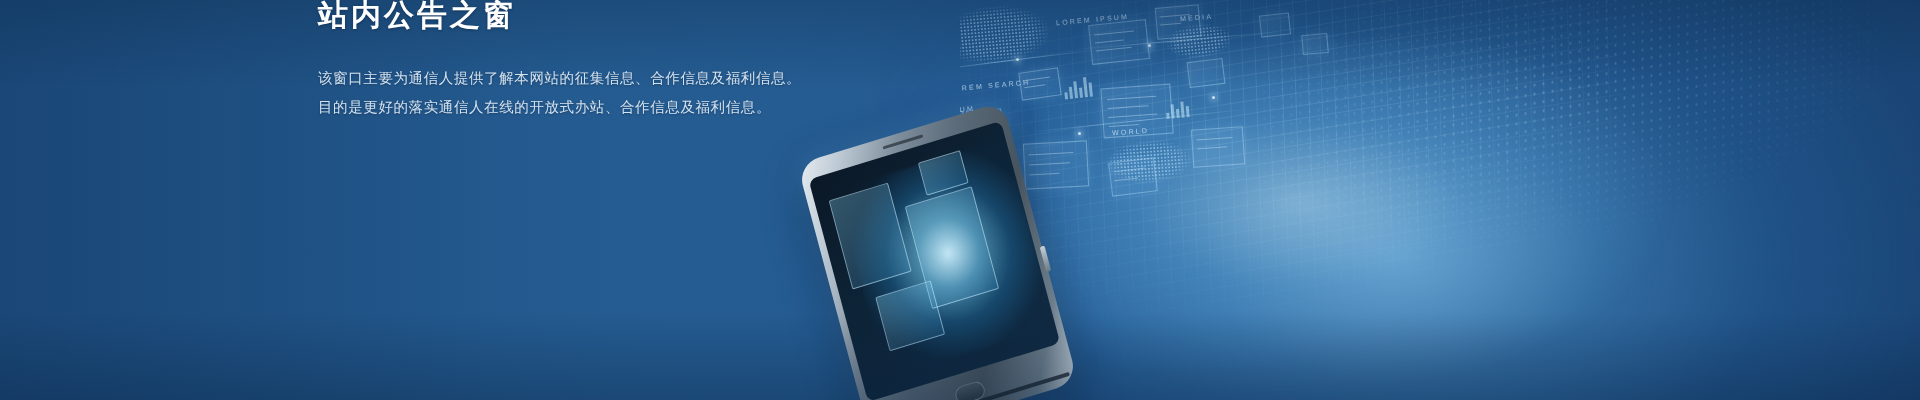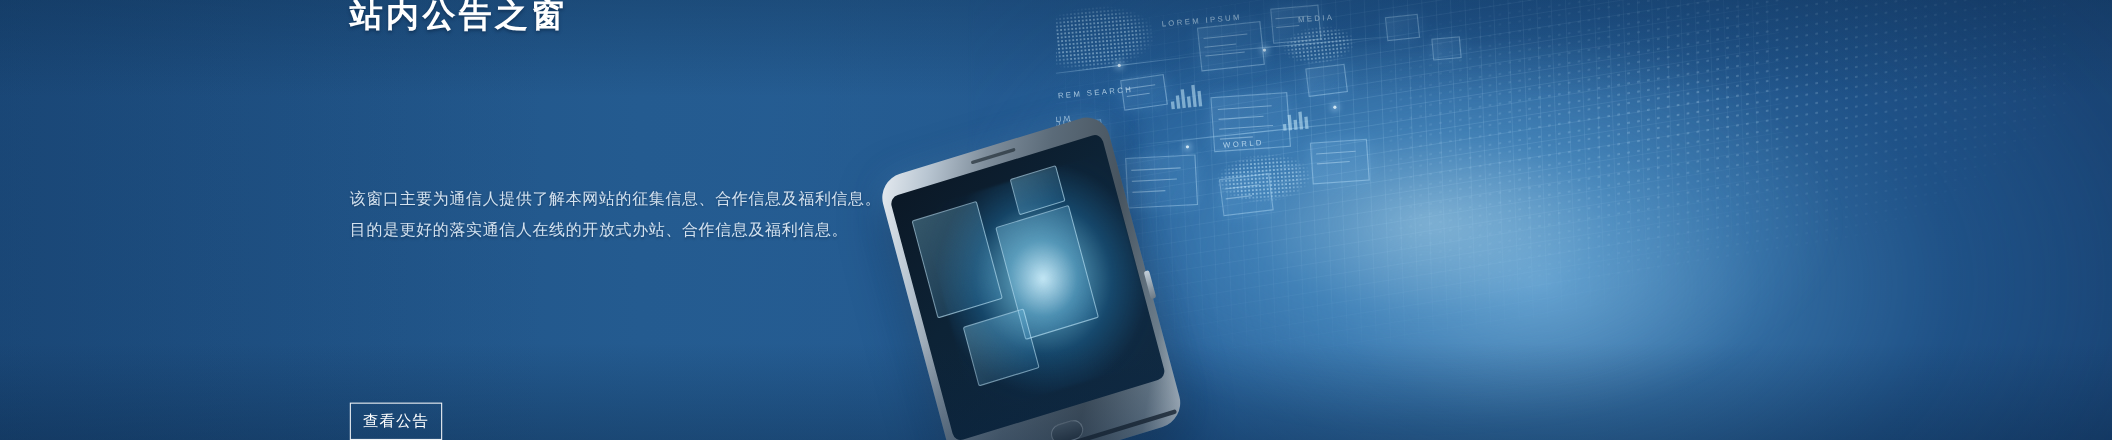--- a/index.html
+++ b/index.html
@@ -161,38 +161,38 @@
   .phone-dark-strip{
     position:absolute;left:6px;right:6px;bottom:8px;height:4px;border-radius:3px;
     background:rgba(25,34,42,0.8);
   }
 
   
   .content{
     position:absolute;
     left:318px;top:0;
     width:560px;height:400px;
-    display:flex;flex-direction:column;justify-content:space-between;
+    display:flex;flex-direction:column;justify-content:flex-start;
     z-index:5;
   }
   .title{
     color:#ffffff;
     font-size:30px;
     font-weight:bold;
     letter-spacing:3px;
     line-height:1;
     margin-bottom:34px;
     text-shadow:0 1px 3px rgba(4,24,50,0.45);
   }
   .desc{
     color:#d4e2ef;
     font-size:14.5px;
     line-height:29px;
     letter-spacing:.6px;
-    margin-bottom:38px;
+    margin-bottom:26px;
     text-shadow:0 1px 2px rgba(4,24,50,0.35);
   }
   .desc p{white-space:nowrap;}
   .btn{
     display:inline-flex;
     align-items:center;justify-content:center;
     width:84px;height:34px;
     border:1px solid rgba(255,255,255,0.92);
     color:#ffffff;
     font-size:14px;
@@ -318,18 +318,15 @@
   </div>
 
   <div class="bg-vign"></div>
 
   <div class="content">
     <div class="title">站内公告之窗</div>
     <div class="desc">
       <p>该窗口主要为通信人提供了解本网站的征集信息、合作信息及福利信息。</p>
       <p>目的是更好的落实通信人在线的开放式办站、合作信息及福利信息。</p>
     </div>
-    <div>
-      <a class="btn" href="#">查看公告</a>
-    </div>
   </div>
 
 </div>
 
 </body></html>

